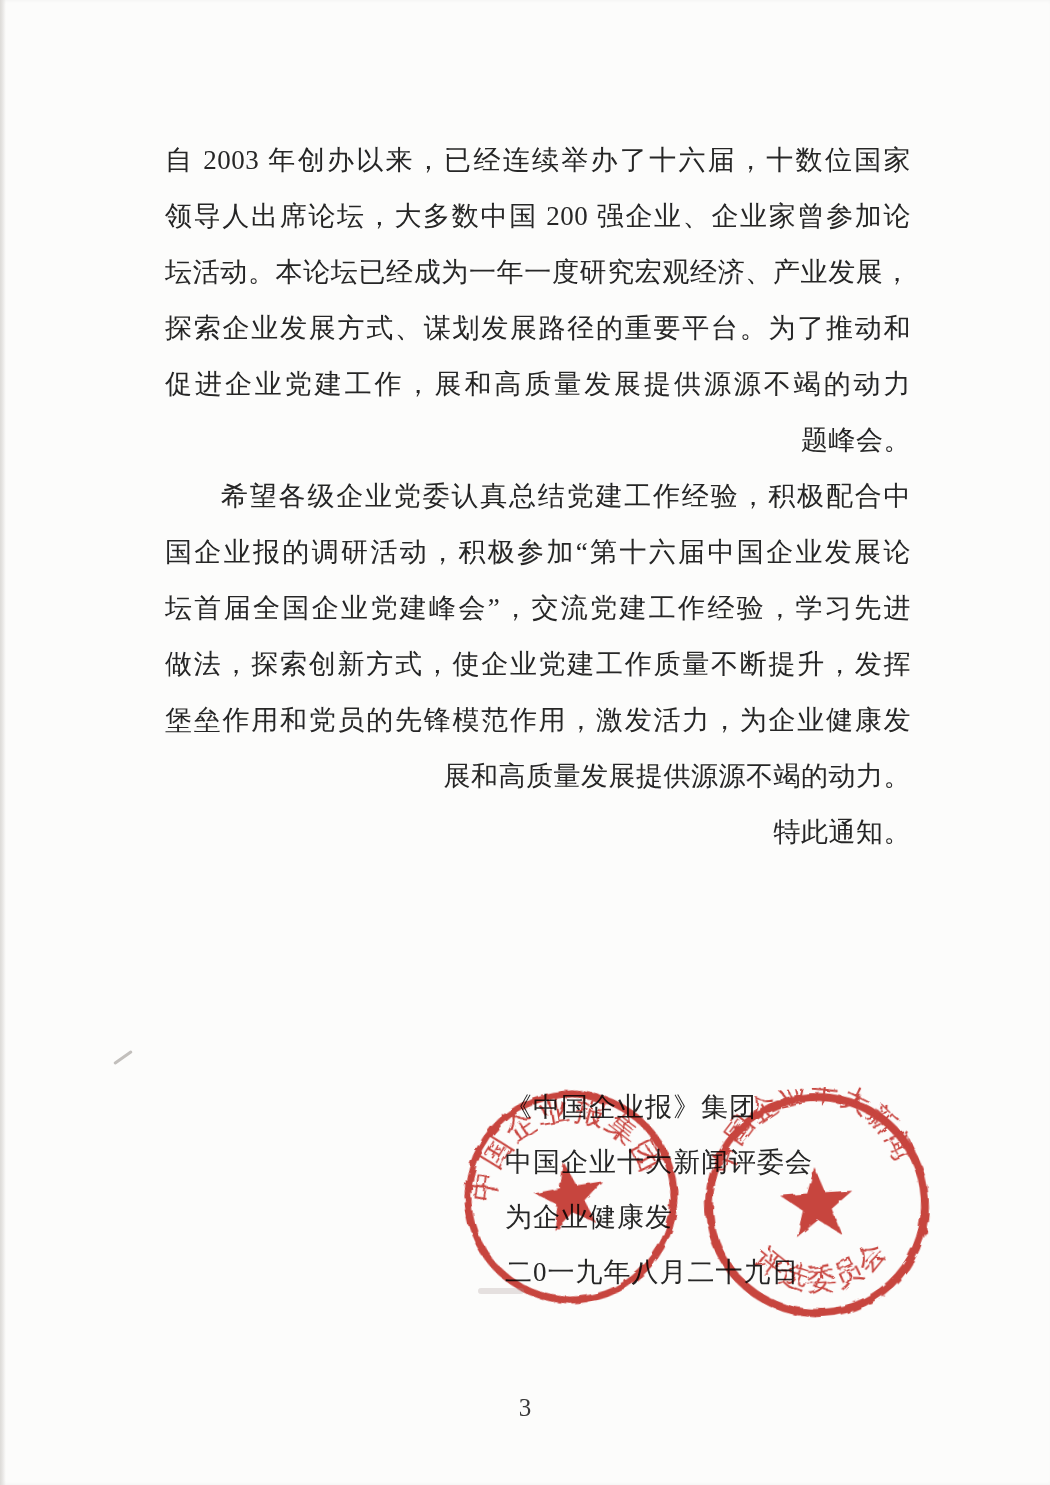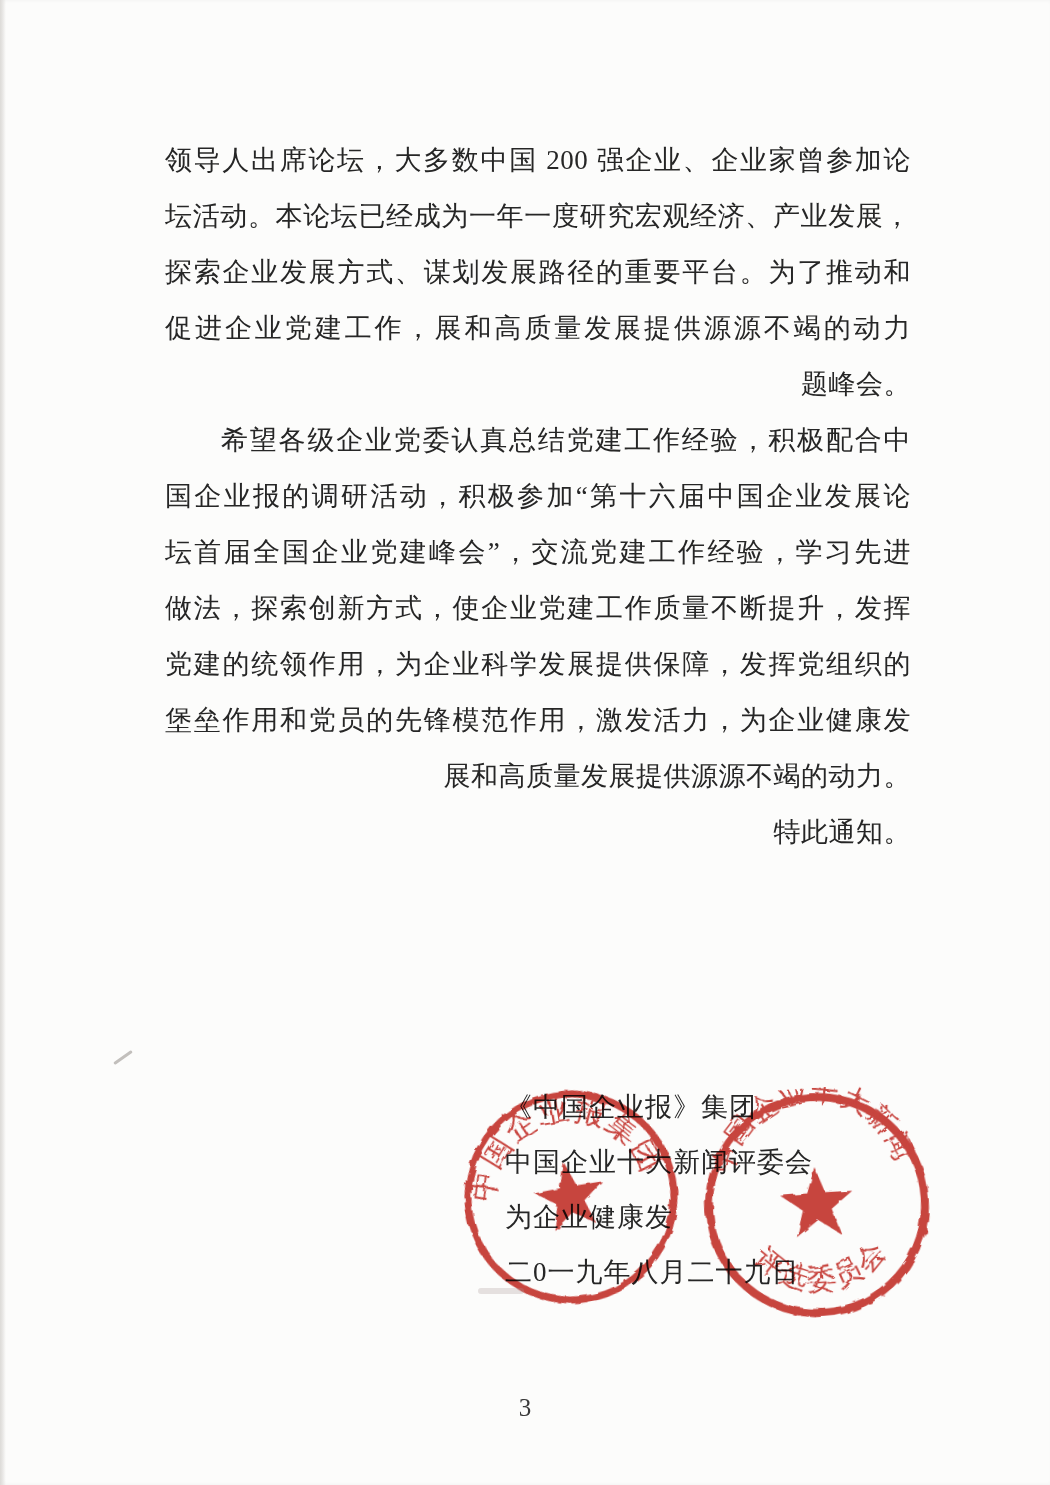--- a/index.html
+++ b/index.html
@@ -63,30 +63,30 @@
     width:46px;height:6px;border-radius:3px;
     background:rgba(170,150,150,0.28);
   }
 </style>
 </head>
 <body>
 
 <div class="page">
 
   <div class="body-text">
+      <div class="tline full">自 2003 年创办以来，已经连续举办了十六届，十数位国家</div>
       <div class="tline full">领导人出席论坛，大多数中国 200 强企业、企业家曾参加论</div>
       <div class="tline full">坛活动。本论坛已经成为一年一度研究宏观经济、产业发展，</div>
       <div class="tline full">探索企业发展方式、谋划发展路径的重要平台。为了推动和</div>
       <div class="tline full">促进企业党建工作，展和高质量发展提供源源不竭的动力</div>
       <div class="tline">题峰会。</div>
       <div class="tline full ind">希望各级企业党委认真总结党建工作经验，积极配合中</div>
       <div class="tline full">国企业报的调研活动，积极参加“第十六届中国企业发展论</div>
       <div class="tline full">坛首届全国企业党建峰会”，交流党建工作经验，学习先进</div>
       <div class="tline full">做法，探索创新方式，使企业党建工作质量不断提升，发挥</div>
-      <div class="tline full">党建的统领作用，为企业科学发展提供保障，发挥党组织的</div>
       <div class="tline full">堡垒作用和党员的先锋模范作用，激发活力，为企业健康发</div>
       <div class="tline">展和高质量发展提供源源不竭的动力。</div>
       <div class="tline ind">特此通知。</div>
     </div>
 
   <div class="signature">
       <div class="sline">《中国企业报》集团</div>
       <div class="sline">中国企业十大新闻评委会</div>
       <div class="sline">为企业健康发</div>
       <div class="sline">二0一九年八月二十九日</div>

